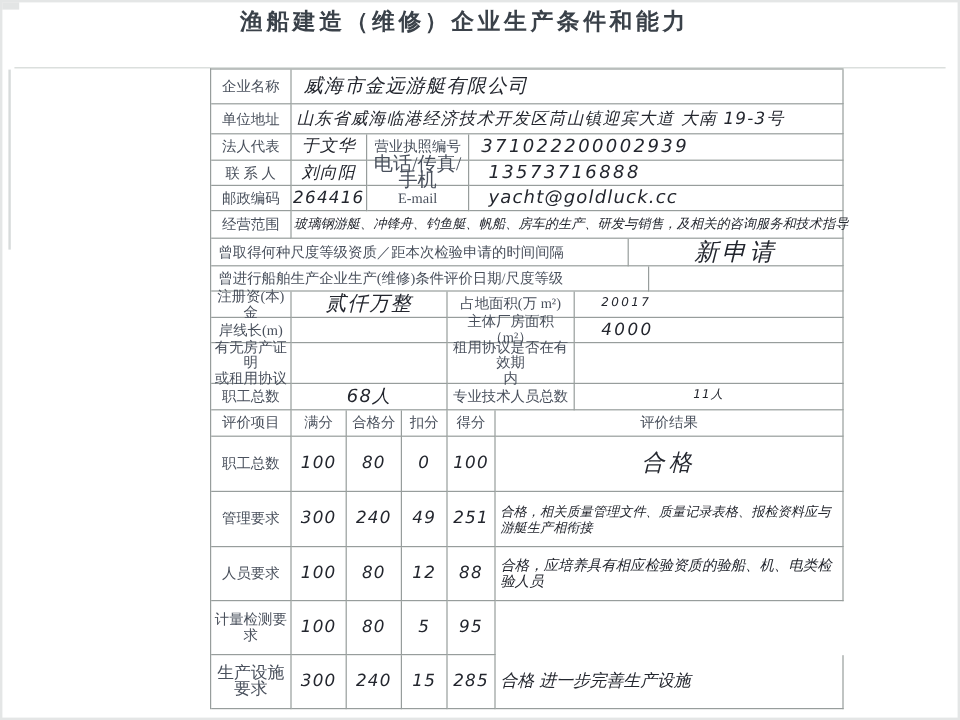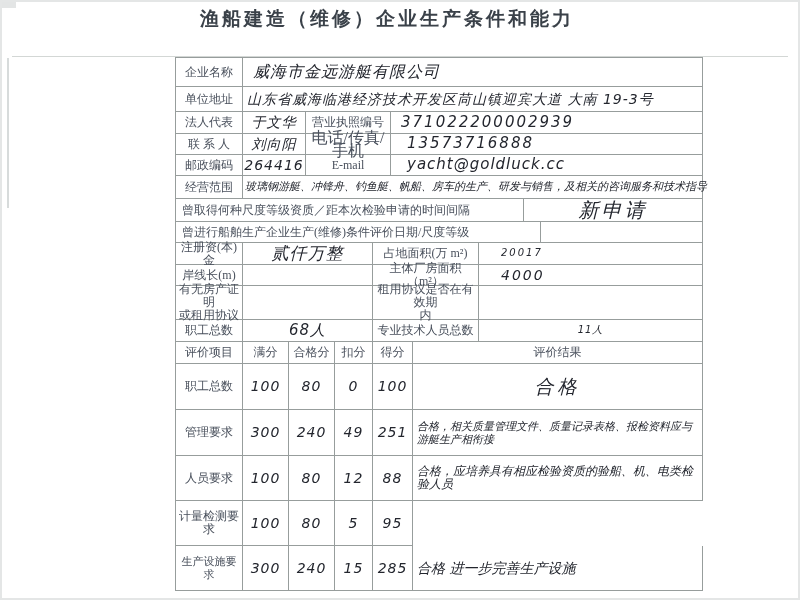--- a/index.html
+++ b/index.html
@@ -194,21 +194,21 @@
 
   <div class="r" style="height:45px">
     <div class="c lbl" style="width:67px">计量检测要求</div>
     <div class="c hw" style="width:46px;font-size:14px">100</div>
     <div class="c hw" style="width:46px;font-size:14px">80</div>
     <div class="c hw" style="width:38px;font-size:14px">5</div>
     <div class="c hw" style="width:40px;font-size:14px">95</div>
   </div>
 
   <div class="r" style="height:45px">
-    <div class="c lbl" style="width:67px;font-size:11px">生产设施要求</div>
+    <div class="c lbl" style="width:67px;font-size:14px">生产设施要求</div>
     <div class="c hw" style="width:46px;font-size:14px">300</div>
     <div class="c hw" style="width:46px;font-size:14px">240</div>
     <div class="c hw" style="width:38px;font-size:14px">15</div>
     <div class="c hw" style="width:40px;font-size:14px">285</div>
     <div class="c hw result-text nowrap" style="width:290px;font-size:14px">合格 进一步完善生产设施</div>
   </div>
 
 </div>
 
 </body></html>

